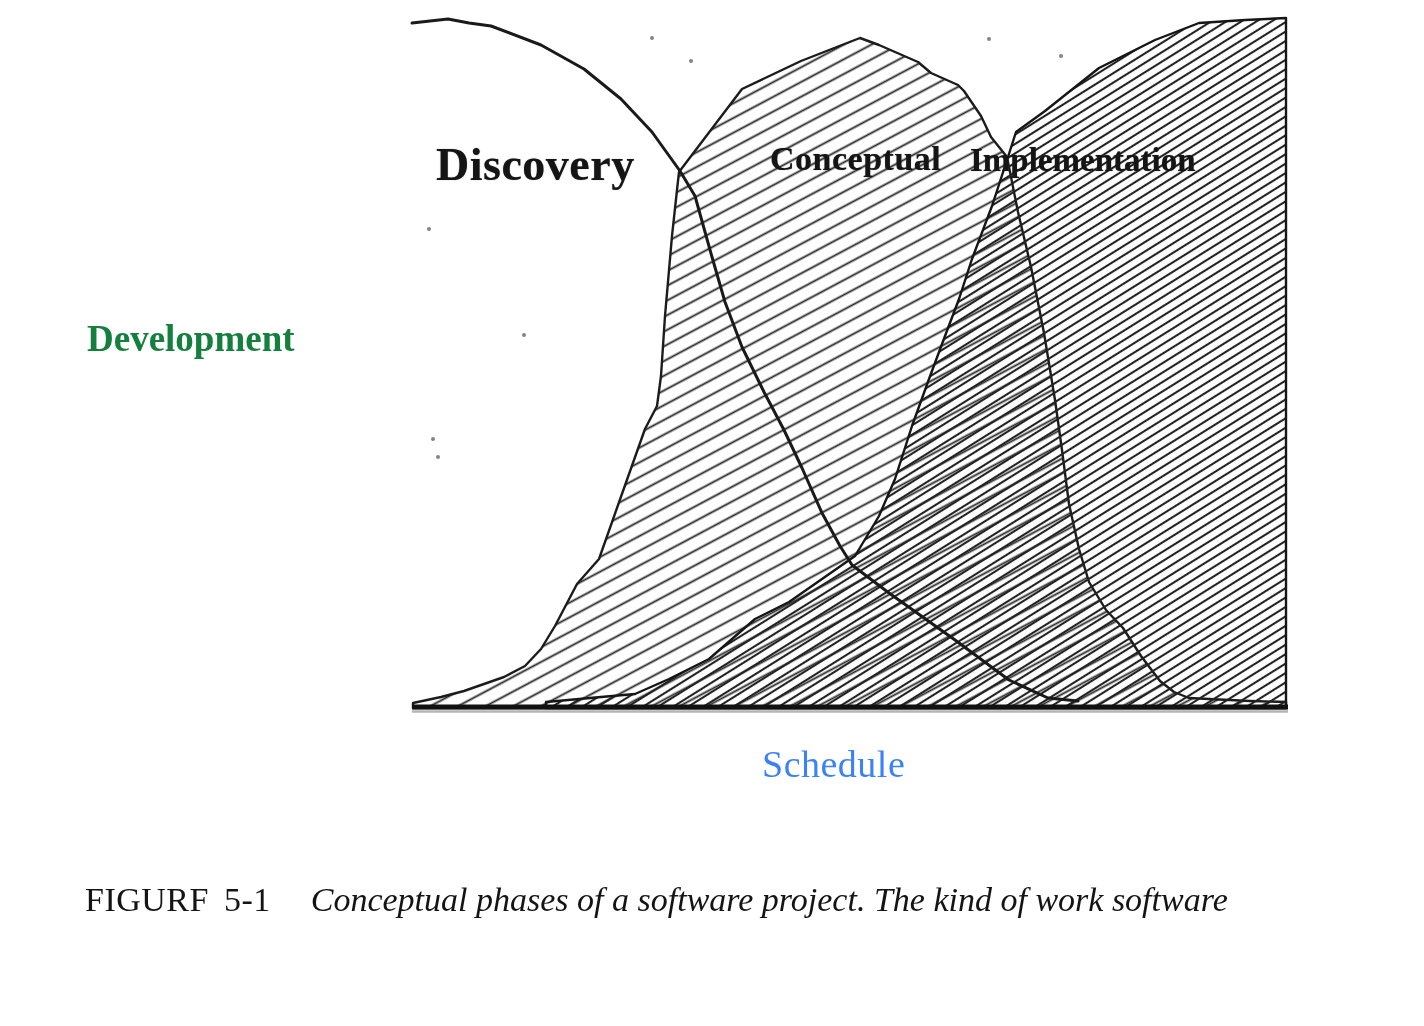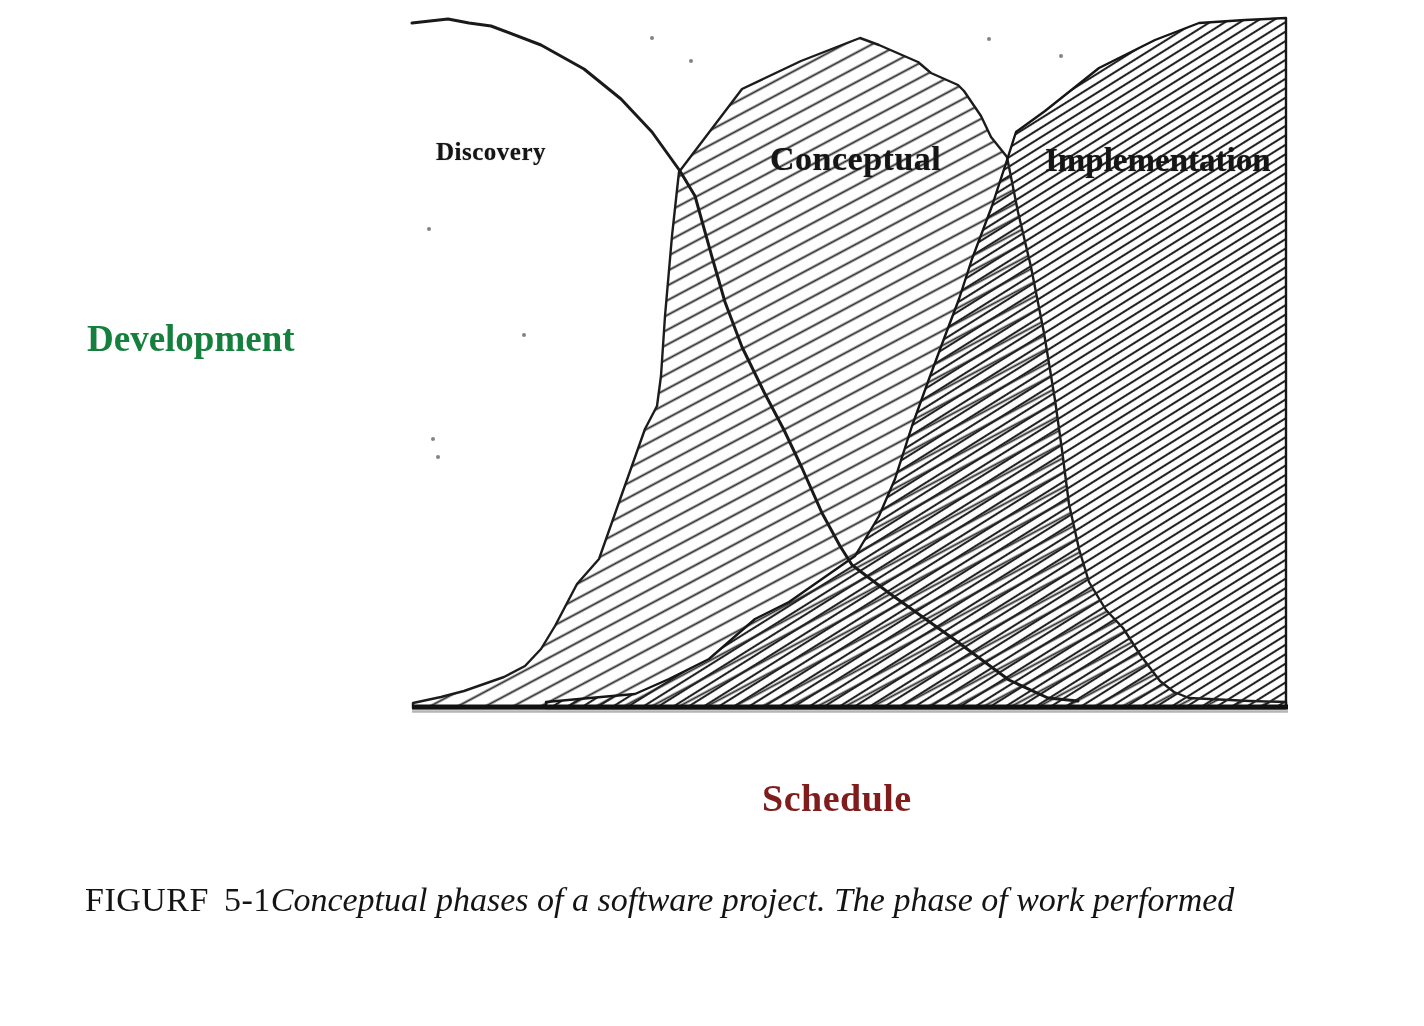--- a/index.html
+++ b/index.html
@@ -20,42 +20,43 @@
   .discovery-line { fill: none; stroke: #1a1a1a; stroke-width: 3; stroke-linecap: round; stroke-linejoin: round; }
   .baseline-main { stroke: #111111; stroke-width: 5; }
   .baseline-shadow { stroke: #b5b5b5; stroke-width: 2.5; }
   .noise-dot { fill: #5a5a5a; opacity: .75; }
 
   .curve-label {
     font-weight: bold; color: #151515;
     text-shadow: 0 0 1px rgba(20,20,20,.55);
     white-space: nowrap; letter-spacing: .5px;
   }
-  #discovery-label      { left: 436px;  top: 138px; font-size: 25px; }
+  #discovery-label      { left: 436px;  top: 138px; font-size: 46px; }
   #invention-label      { left: 770px;  top: 140px; font-size: 34px; }
-  #implementation-label { left: 1045px; top: 142px; font-size: 33px; letter-spacing: 0; }
+  #implementation-label { left: 970px; top: 142px; font-size: 33px; letter-spacing: 0; }
 
   #y-axis-label {
     left: 87px; top: 317px;
     font-size: 37px; font-weight: bold; line-height: 1.17; color: #15803d;
   }
   #y-axis-label span { display: block; }
 
   #x-axis-label {
-    left: 762px; top: 776px;
-    font-size: 38px; font-weight: bold; color: #7f1d1d; letter-spacing: .5px;
+    left: 762px; top: 742px;
+    font-size: 38px; font-weight: normal; color: #3b82f6; letter-spacing: .5px;
   }
 
   #caption {
     left: 85px; top: 879px; width: 1280px;
     font-size: 34px; line-height: 42px; color: #141414;
   }
   .cap-line { white-space: nowrap; }
   #caption .fig-label {
     font-style: normal; letter-spacing: .5px; word-spacing: 6px;
+    margin-right: 40px;
   }
   #caption .cap-italic { font-style: italic; }
 </style>
 </head>
 <body>
 
 <svg id="figure-svg" viewBox="0 0 1424 1026" xmlns="http://www.w3.org/2000/svg" aria-hidden="true">
   <defs>
     <pattern id="hatchSparse" patternUnits="userSpaceOnUse" width="13" height="13" patternTransform="rotate(-28)">
       <line x1="0" y1="6.5" x2="13" y2="6.5" stroke="#2a2a2a" stroke-width="1.9"></line>
@@ -86,15 +87,15 @@
 <div class="abs curve-label" id="implementation-label">Implementation</div>
 
 <div class="abs" id="y-axis-label">
   <span>Development</span>
 </div>
 
 <div class="abs" id="x-axis-label">Schedule</div>
 
 <div class="abs" id="caption">
   <div class="cap-line">
-    <span class="fig-label">FIGURF 5-1</span><span class="cap-italic">Conceptual phases of a software project. The phase of work performed</span>
+    <span class="fig-label">FIGURF 5-1</span><span class="cap-italic">Conceptual phases of a software project. The kind of work software</span>
   </div>
 </div>
 
 </body></html>

